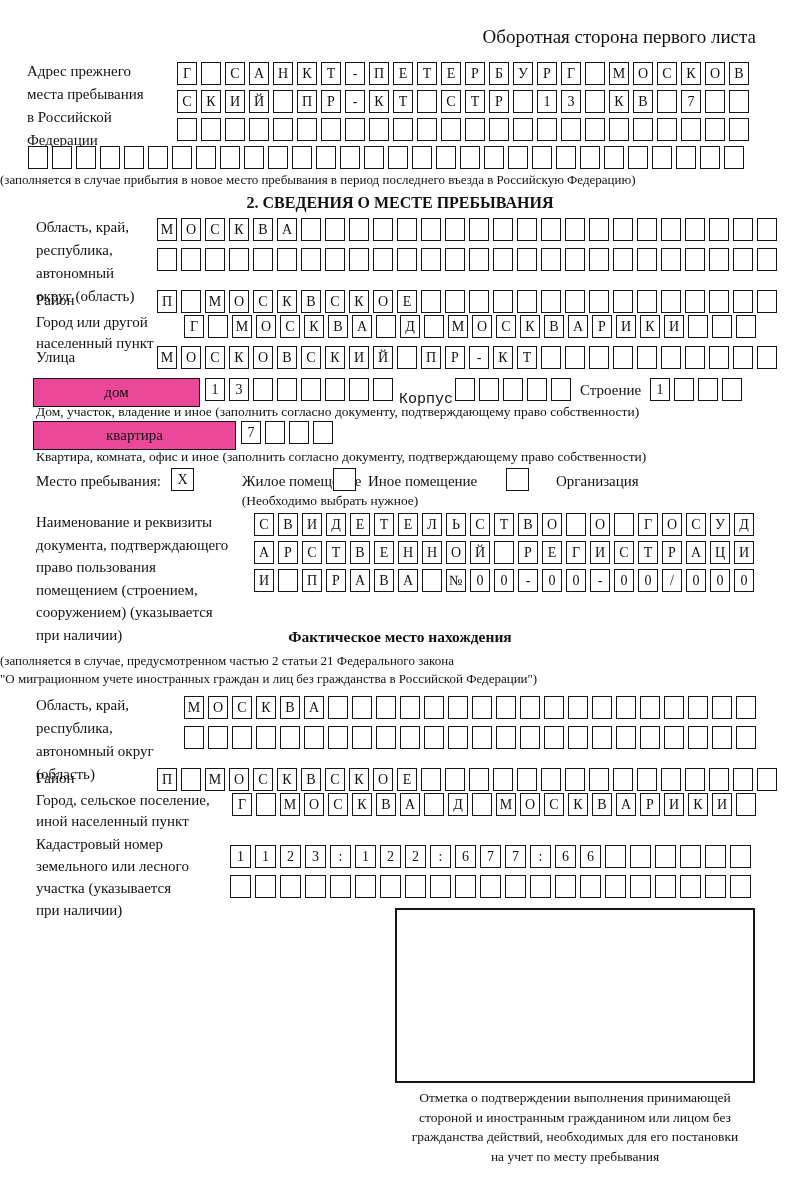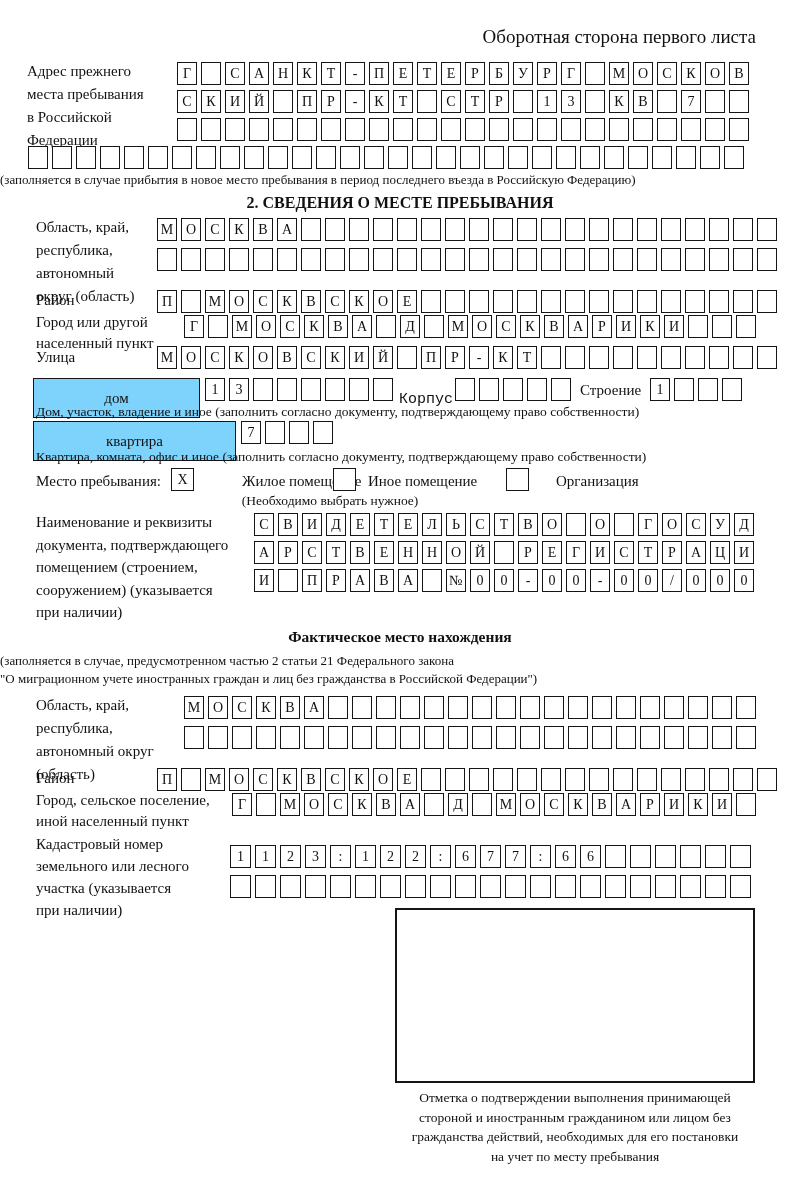--- a/index.html
+++ b/index.html
@@ -19,23 +19,23 @@
   .cap{font-size:13.5px;white-space:nowrap;}
   .cellrow{display:flex;gap:4px;}
   .cell{
     width:20px;height:23px;box-sizing:border-box;
     border:1.6px solid #151515;background:#fff;
     display:flex;align-items:center;justify-content:center;
     font-size:14px;line-height:1;
   }
   .cellrow.wide .cell{width:21px;}
   .widebox{
-    box-sizing:border-box;height:40px;border:1.6px solid #151515;
+    box-sizing:border-box;height:29px;border:1.6px solid #151515;
     display:flex;align-items:center;justify-content:center;
-    font-size:15px;background:#7dd3fc;
+    font-size:15px;background:#ec4899;
   }
   .chk{
     width:23px;height:23px;box-sizing:border-box;border:1.6px solid #151515;
     display:flex;align-items:center;justify-content:center;
     font-size:14px;background:#fff;
   }
   .stamp{
     box-sizing:border-box;border:2px solid #151515;background:#fff;
   }
   .center-lines{text-align:center;font-size:13.5px;line-height:19.5px;}
@@ -363,20 +363,21 @@
   <div class="abs lbl" style="left:202px;top:470px;margin-left:40px;">Жилое помещение</div>
   <div class="abs chk" style="left:333px;top:468px;"></div>
   <div class="abs lbl" style="left:368px;top:470px;">Иное помещение</div>
   <div class="abs chk" style="left:506px;top:468px;"></div>
   <div class="abs lbl" style="left:556px;top:470px;">Организация</div>
   <div class="abs" style="left:160px;top:493px;width:340px;text-align:center;font-size:13.5px;">(Необходимо выбрать нужное)</div>
 
   <div class="abs lbl" style="left:36px;top:511px;line-height:22.5px;">
     <div>Наименование и реквизиты</div>
     <div>документа, подтверждающего</div>
+    <div>право пользования</div>
     <div>помещением (строением,</div>
     <div>сооружением) (указывается</div>
     <div>при наличии)</div>
   </div>
   <div class="abs cellrow" style="left:254px;top:513px;">
       <span class="cell">С</span>
       <span class="cell">В</span>
       <span class="cell">И</span>
       <span class="cell">Д</span>
       <span class="cell">Е</span>

